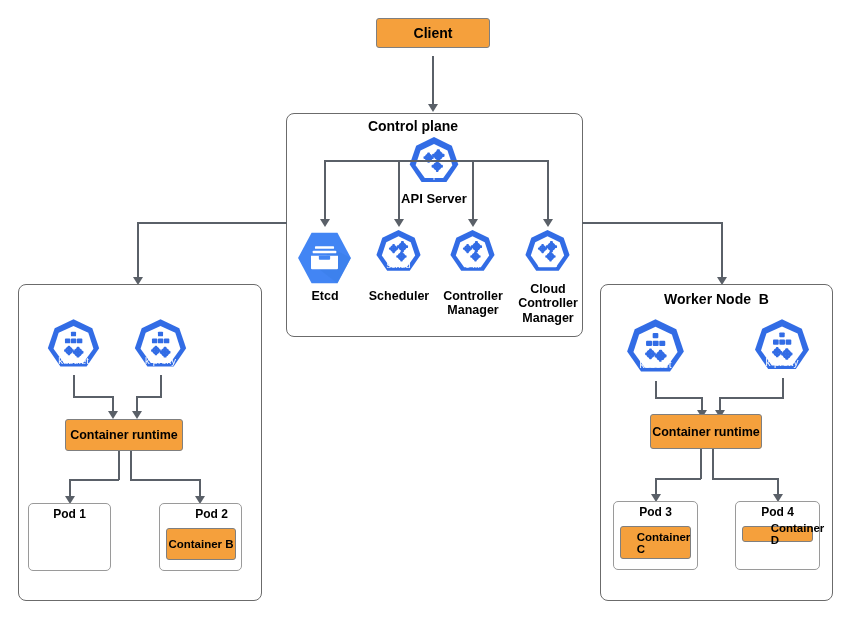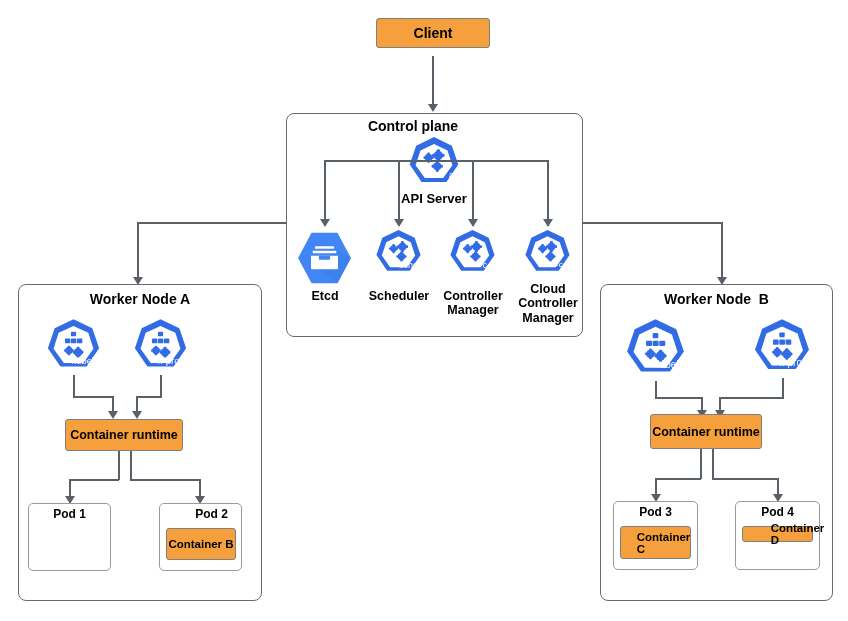--- a/index.html
+++ b/index.html
@@ -22,21 +22,21 @@
   .ln{position:absolute;background:#5a6068;}
   .lnh{height:1.6px;}
   .lnv{width:1.6px;}
   .arw{position:absolute;width:0;height:0;
        border-left:5px solid transparent;border-right:5px solid transparent;
        border-top:8px solid #5a6068;}
 
   
   .k8s{position:absolute;}
   .k8s svg{display:block;width:100%;height:100%;}
-  .klabel{position:absolute;width:100%;text-align:right;color:#ffffff;
+  .klabel{position:absolute;width:100%;text-align:center;color:#ffffff;
           font-weight:normal;pointer-events:none;}
 
   .etcd{position:absolute;}
   .etcd svg{display:block;width:100%;height:100%;}
 </style>
 </head>
 <body>
 
 <div id="stage">
 
@@ -177,21 +177,20 @@
 
   <div class="ln lnh" style="left:137px;top:222px;width:150px;"></div>
   <div class="ln lnv" style="left:137px;top:222px;height:58px;"></div>
   <div class="arw" style="left:133px;top:277px;"></div>
 
   <div class="ln lnh" style="left:582px;top:222px;width:140px;"></div>
   <div class="ln lnv" style="left:721px;top:222px;height:58px;"></div>
   <div class="arw" style="left:717px;top:277px;"></div>
 
   <div class="box plainbox" style="left:18px;top:284px;width:244px;height:317px;"></div>
-  <div class="lbl" style="left:18px;top:291px;width:244px;font-size:14px;">Worker Node A</div>
 
   <div class="k8s" style="left:45px;top:318px;width:57px;height:57px;">
     <svg viewBox="0 0 100 100" aria-hidden="true">
       <polygon points="50,2 83,18 95,53 73,85 27,85 5,53 17,18" fill="#326CE5"></polygon>
       <polygon points="50,14 76,26 85,54 67,79 33,79 15,54 24,26" fill="#ffffff"></polygon>
       <g fill="#326CE5">
         <rect x="45.5" y="24" width="9" height="8" rx="1.5"></rect>
         <rect x="35" y="36" width="9.5" height="8.5" rx="1.5"></rect>
         <rect x="45.5" y="36" width="9.5" height="8.5" rx="1.5"></rect>
         <rect x="56" y="36" width="9.5" height="8.5" rx="1.5"></rect>

